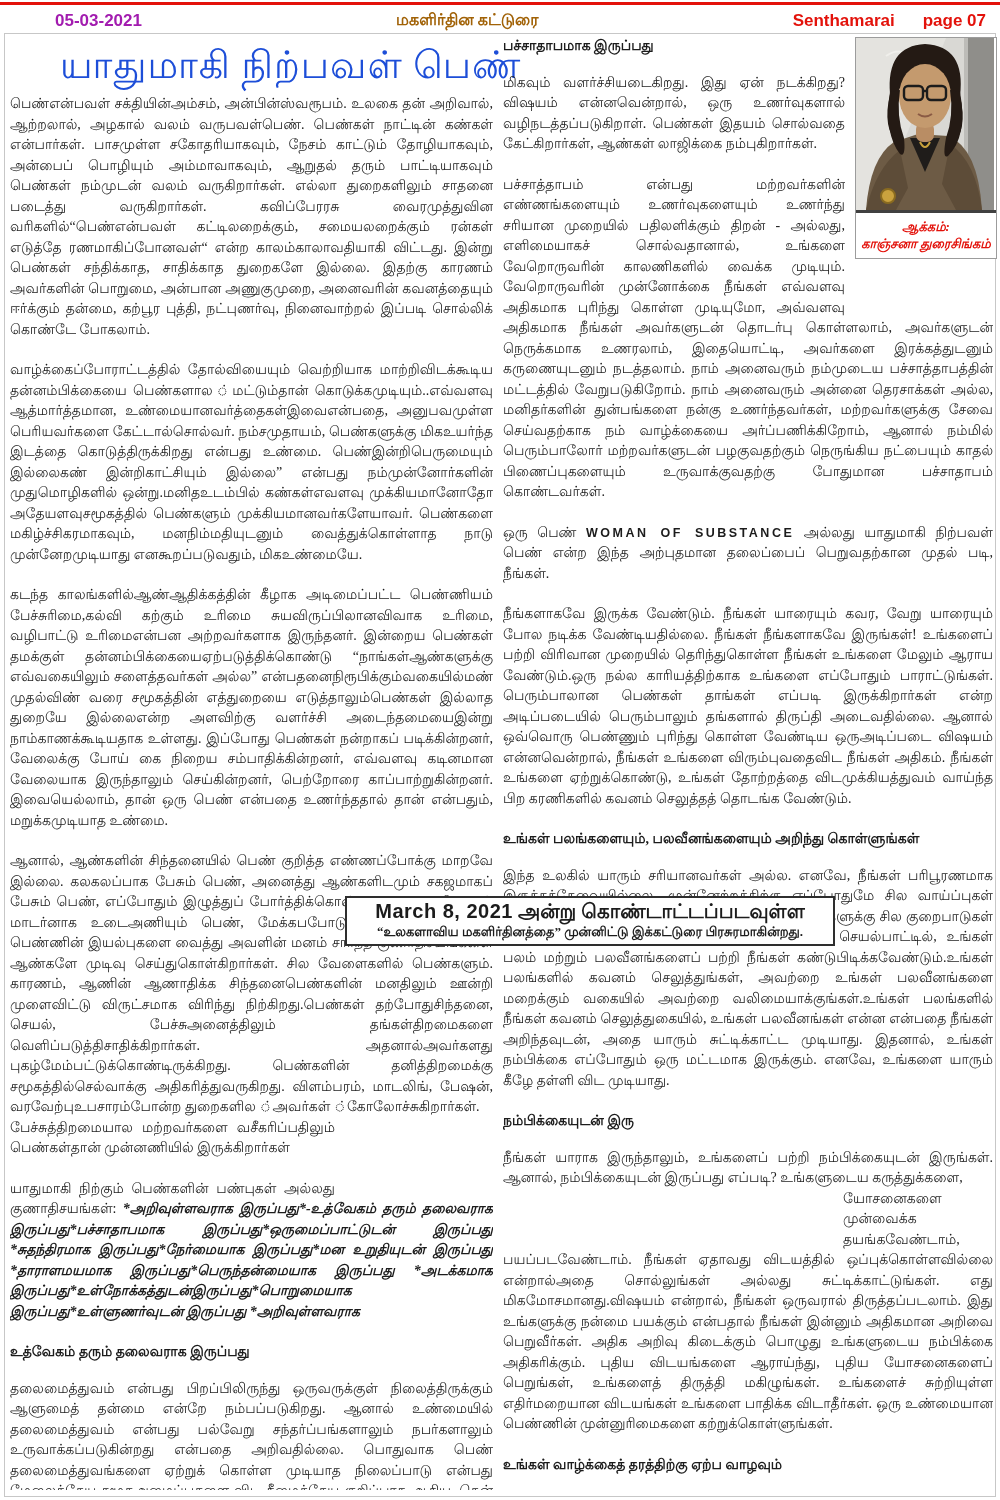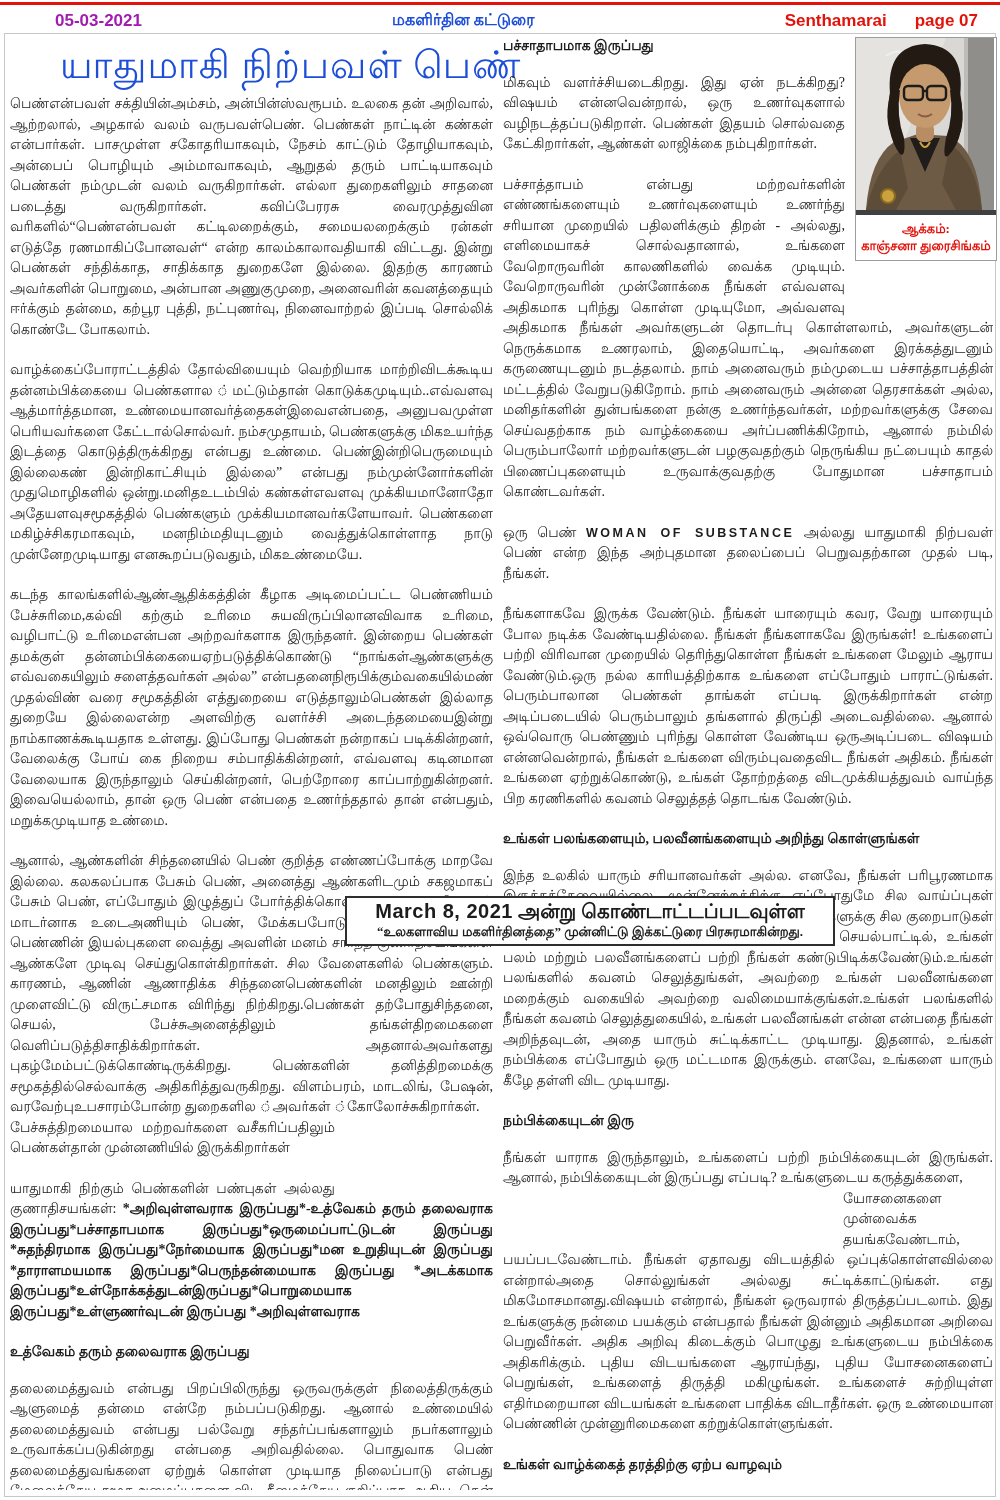--- a/index.html
+++ b/index.html
@@ -2,39 +2,39 @@
 <html><head>
 <meta charset="utf-8">
 <style>
   html,body{margin:0;padding:0;}
   body{width:1000px;height:1500px;position:relative;background:#ffffff;
        font-family:"Liberation Serif",serif;color:#1c1c1c;overflow:hidden;}
   .top-rule{position:absolute;left:0;top:2px;width:1000px;height:3px;background:#e3120b;}
   .header{position:absolute;left:0;top:9px;width:1000px;height:24px;display:flex;align-items:center;
           font-weight:bold;font-size:17px;}
   .header .date{color:#a21caf;margin-left:55px;font-family:"Liberation Sans",sans-serif;}
-  .header .center{flex:1;text-align:center;color:#1d4ed8;font-size:16px;}
-  .header .right{color:#e3120b;margin-right:22px;font-family:"Liberation Sans",sans-serif;display:flex;gap:28px;}
+  .header .center{flex:1;text-align:center;color:#a16207;font-size:16px;}
+  .header .right{color:#e3120b;margin-right:14px;font-family:"Liberation Sans",sans-serif;display:flex;gap:28px;}
   .frame{position:absolute;left:4px;top:33px;width:990px;height:1462px;border:1px solid #c7c7c7;pointer-events:none;}
   .headline{position:absolute;left:28px;top:42px;width:480px;font-size:38px;line-height:46px;
             color:#1d4ed8;letter-spacing:1px;white-space:nowrap;margin-left:32px;}
   
   .photo-box{position:absolute;left:855px;top:37px;width:140px;background:#fff;border:1px solid #9c9c9c;}
   .photo-box svg{display:block;}
-  .caption{border-top:5px solid #404040;padding:5px 2px 6px;text-align:center;color:#e3120b;
-           font-weight:bold;font-size:13px;line-height:17px;}
+  .caption{border-top:3px solid #404040;padding:5px 2px 6px;text-align:center;color:#e3120b;
+           font-weight:bold;font-size:13px;line-height:17px;font-style:italic;}
   
   .col{position:absolute;font-size:14px;line-height:20.5px;text-align:justify;}
   .col-left{left:10px;top:94px;width:483px;height:1396px;overflow:hidden;}
   .col-right{left:503px;top:36px;width:490px;height:1456px;overflow:hidden;}
   .blk{margin:0 0 20px;}
   .blk.tight{margin-bottom:0;}
   .h{font-weight:bold;margin-bottom:0;}
   .h + .blk{margin-top:16px;}
-  .bold{font-weight:bold;}
+  .bold{font-weight:bold;font-style:italic;}
   .wos{font-weight:bold;letter-spacing:2.5px;font-family:"Liberation Sans",sans-serif;font-size:12.5px;}
   .spacer-r{float:right;width:10px;height:10px;}
   .spacer-l{float:left;width:10px;height:10px;}
   
   .notice{position:absolute;left:345px;top:896px;width:490px;height:50px;border:2px solid #2e2e2e;
           background:#fff;text-align:center;font-weight:bold;box-sizing:border-box;padding-top:3px;z-index:5;}
   .notice .l1{font-size:20px;line-height:21px;}
   .notice .l1 .en{font-family:"Liberation Sans",sans-serif;letter-spacing:0.5px;}
   .notice .l2{font-size:13px;line-height:19px;}
 </style>

